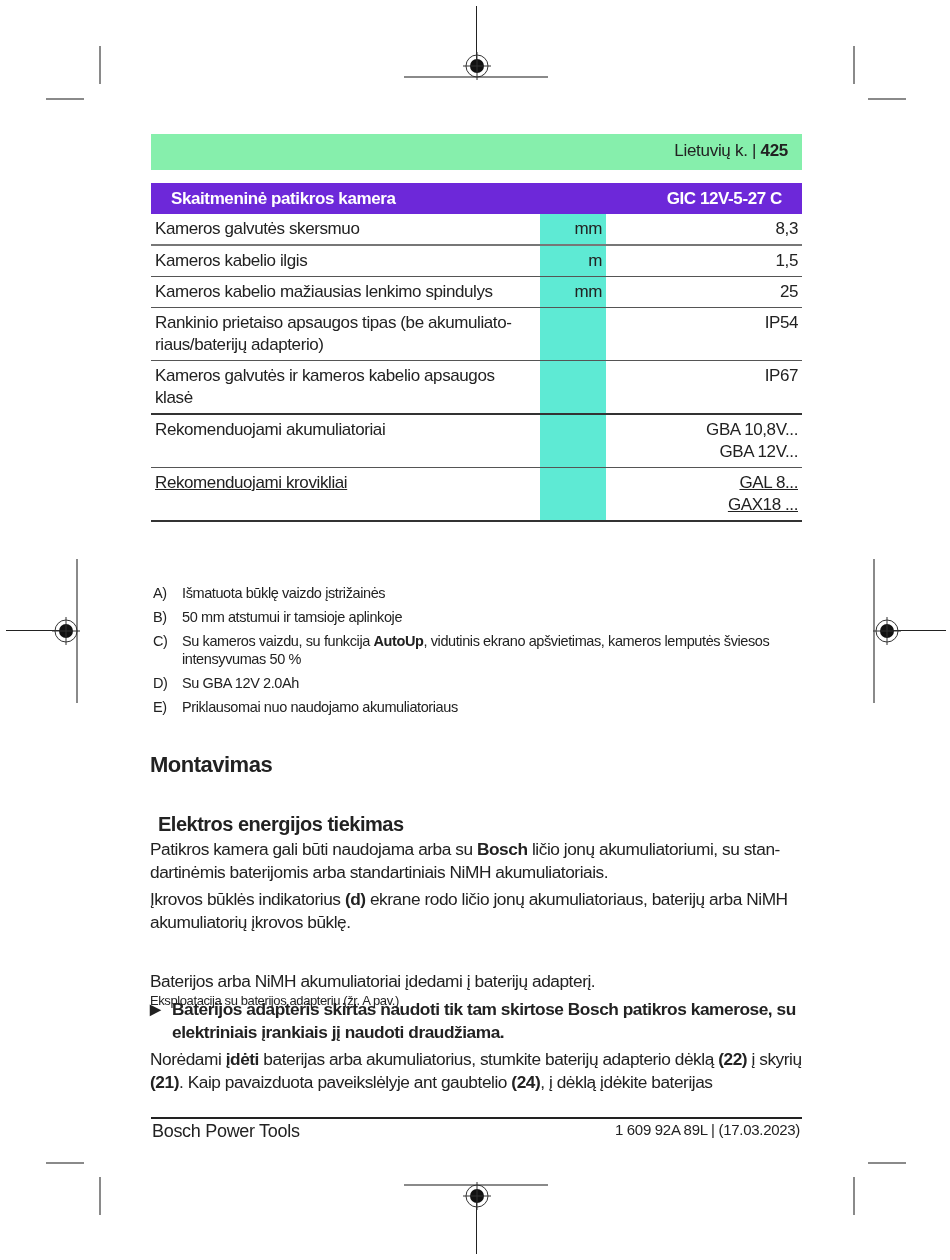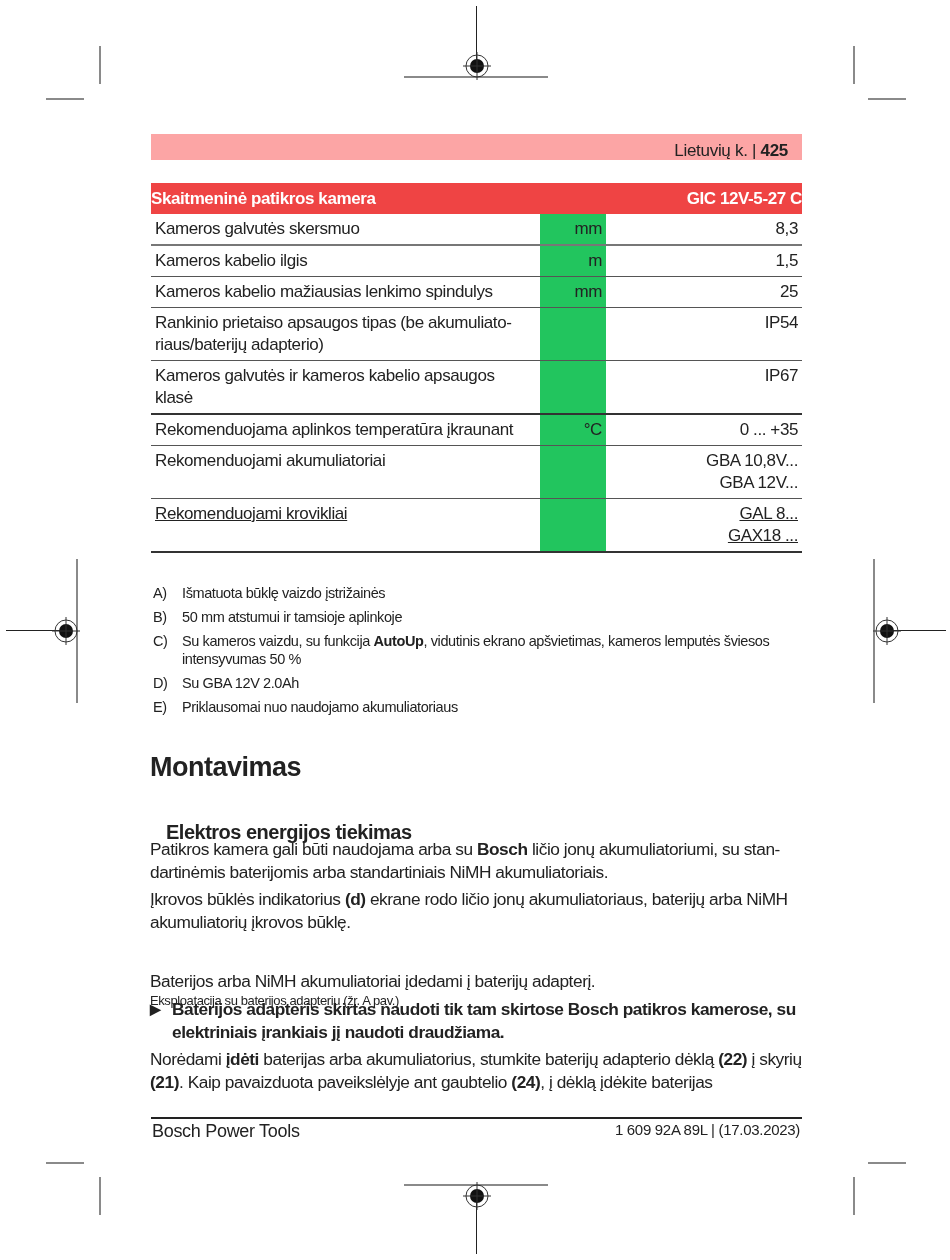--- a/index.html
+++ b/index.html
@@ -1,42 +1,42 @@
 <!DOCTYPE html>
 <html><head>
 <meta charset="utf-8">
 <style>
   html, body { margin:0; padding:0; background:#ffffff; }
   body { width:950px; height:1260px; position:relative; overflow:hidden;
          font-family:"Liberation Sans", sans-serif; color:#222; }
   .crop { position:absolute; background:#8a8a8a; }
   .reg { position:absolute; width:30px; height:30px; }
 
-  .header-band { position:absolute; left:151px; top:134px; width:651px; height:26px; background:#fca5a5; }
+  .header-band { position:absolute; left:151px; top:134px; width:651px; height:36px; background:#86efac; }
   .header-text { position:absolute; right:14px; top:7px; font-size:17px; color:#222; letter-spacing:-0.3px; }
   .header-text b { font-weight:bold; }
 
   table.spec { position:absolute; left:151px; top:183px; width:651px; border-collapse:collapse;
                font-size:17px; letter-spacing:-0.4px; }
-  table.spec th { background:#ef4444; color:#fff; font-weight:bold; text-align:left; padding:4px 0; height:23px;margin-top:28px; }
+  table.spec th { background:#6d28d9; color:#fff; font-weight:bold; text-align:left; padding:4px 20px; height:23px;margin-top:28px; }
   table.spec th.r { text-align:right; }
   table.spec td { padding:4px 4px; vertical-align:top; line-height:22px; border-bottom:1px solid #555; }
-  table.spec td.unit { background:#22c55e; text-align:right; width:58px; }
+  table.spec td.unit { background:#5eead4; text-align:right; width:58px; }
   table.spec td.val { text-align:right; width:188px; }
   table.spec tr.first td { border-bottom:2px solid #777; }
   table.spec tr.thick td { border-bottom:2px solid #333; }
   table.spec tr.last td { border-bottom:2px solid #333;text-decoration:underline; }
 
   .notes { position:absolute; left:153px; top:584px; width:650px; font-size:14.5px; letter-spacing:-0.4px; }
   .note { display:flex; margin-bottom:6px; line-height:18px; }
   .note .k { width:29px; flex:none; }
   .note .t { flex:1; }
 
-  h1.section { position:absolute; left:150px; top:752px; margin:0; font-size:27px; font-weight:bold; letter-spacing:-0.5px; }
-  h2.sub { position:absolute; left:150px; top:805px; margin:16px; font-size:20px; font-weight:bold; letter-spacing:-0.5px; }
+  h1.section { position:absolute; left:150px; top:752px; margin:0; font-size:22px; font-weight:bold; letter-spacing:-0.5px; }
+  h2.sub { position:absolute; left:150px; top:805px; margin:8px; font-size:20px; font-weight:bold; letter-spacing:-0.5px; }
   .body { position:absolute; left:150px; width:660px; font-size:17.3px; line-height:23px; letter-spacing:-0.45px; margin:0; }
   h3.minor { position:absolute; left:150px; top:993px; margin:0; font-size:13px; font-weight:normal; letter-spacing:-0.4px; }
   .warn { position:absolute; left:150px; top:998px; width:660px; font-size:17.3px; line-height:23px; font-weight:bold; letter-spacing:-0.45px; display:flex; }
   .warn .tri { width:22px; flex:none; font-size:14px; }
 
   .footer-rule { position:absolute; left:151px; top:1117px; width:651px; height:2px; background:#222; }
   .footer-left { position:absolute; left:152px; top:1121px; font-size:18px; letter-spacing:-0.3px; }
   .footer-right { position:absolute; right:150px; top:1121px; font-size:15px; letter-spacing:-0.3px; }
 </style>
 </head>
@@ -116,25 +116,20 @@
     <td><span>Rankinio prietaiso apsaugos tipas (be akumuliato-</span><br><span>riaus/baterijų adapterio)</span></td>
     <td class="unit"></td>
     <td class="val">IP54</td>
   </tr>
   <tr class="thick">
     <td>Kameros galvutės ir kameros kabelio apsaugos klasė</td>
     <td class="unit"></td>
     <td class="val">IP67</td>
   </tr>
   <tr>
-    <td>Rekomenduojama aplinkos temperatūra įkraunant</td>
-    <td class="unit">°C</td>
-    <td class="val">0 ... +35</td>
-  </tr>
-  <tr>
     <td>Rekomenduojami akumuliatoriai</td>
     <td class="unit"></td>
     <td class="val"><span>GBA 10,8V...</span><br><span>GBA 12V...</span></td>
   </tr>
   <tr class="last">
     <td>Rekomenduojami krovikliai</td>
     <td class="unit"></td>
     <td class="val"><span>GAL 8...</span><br><span>GAX18 ...</span></td>
   </tr>
 </tbody>

